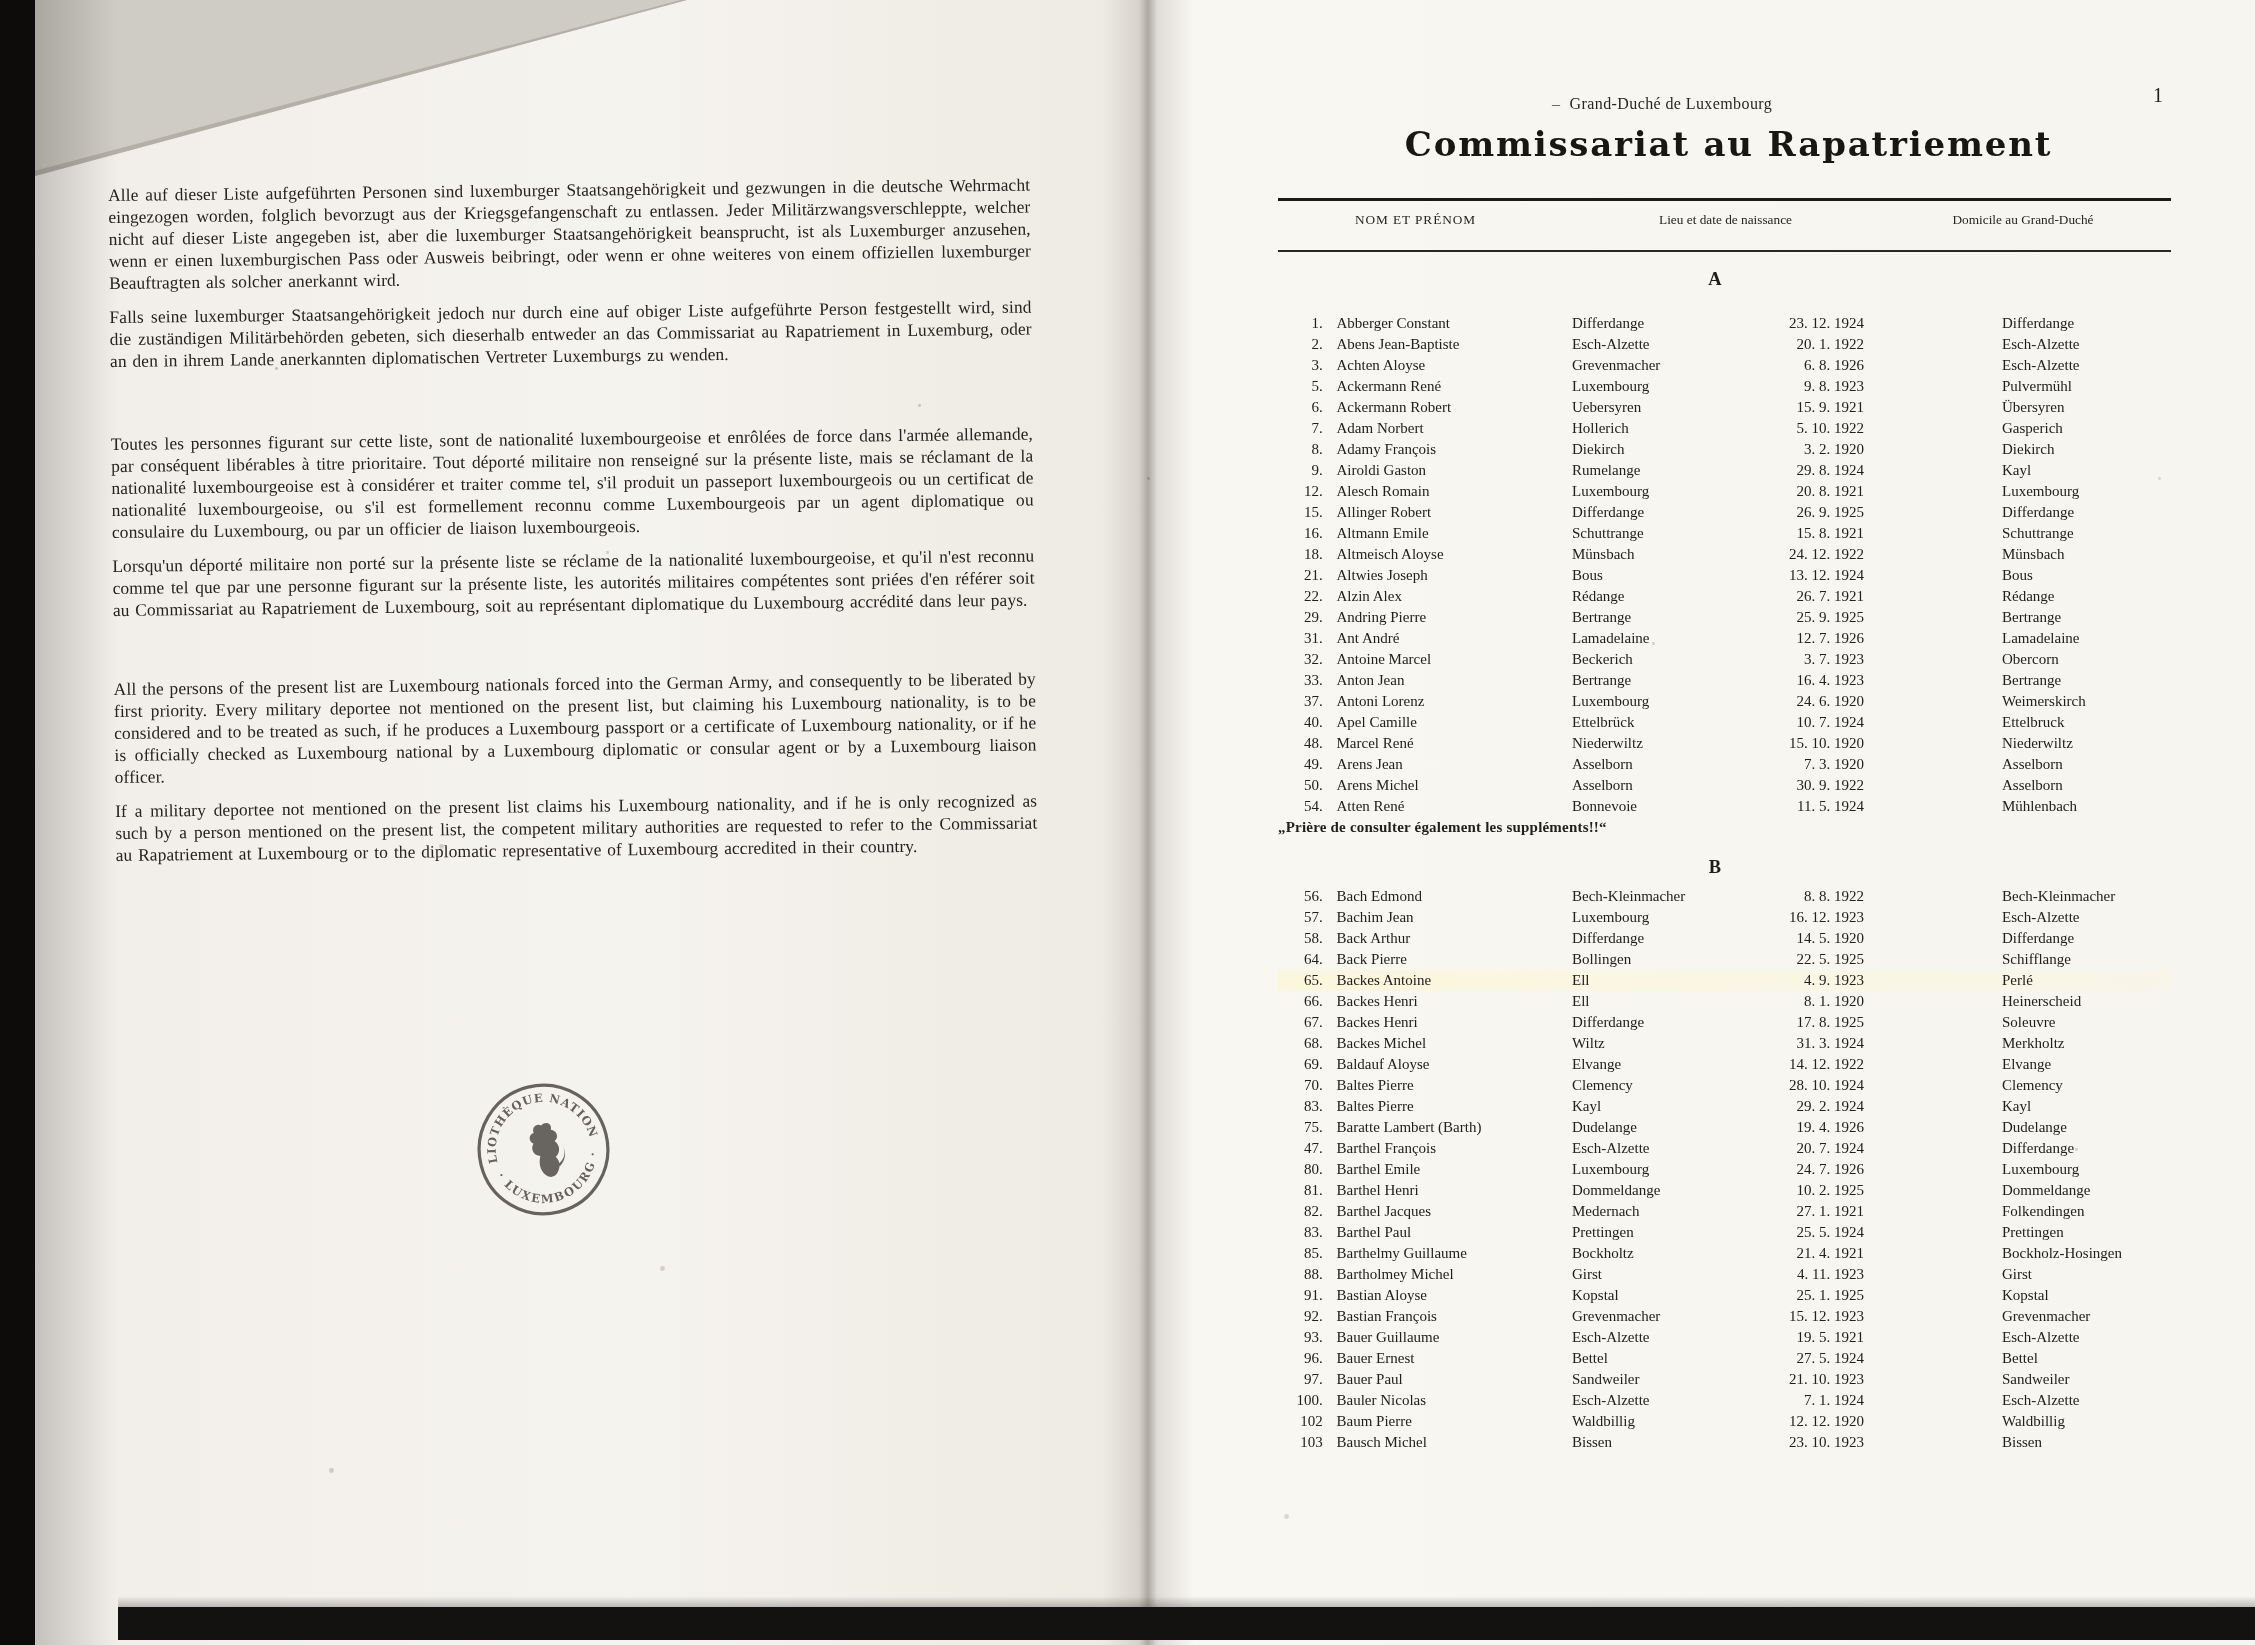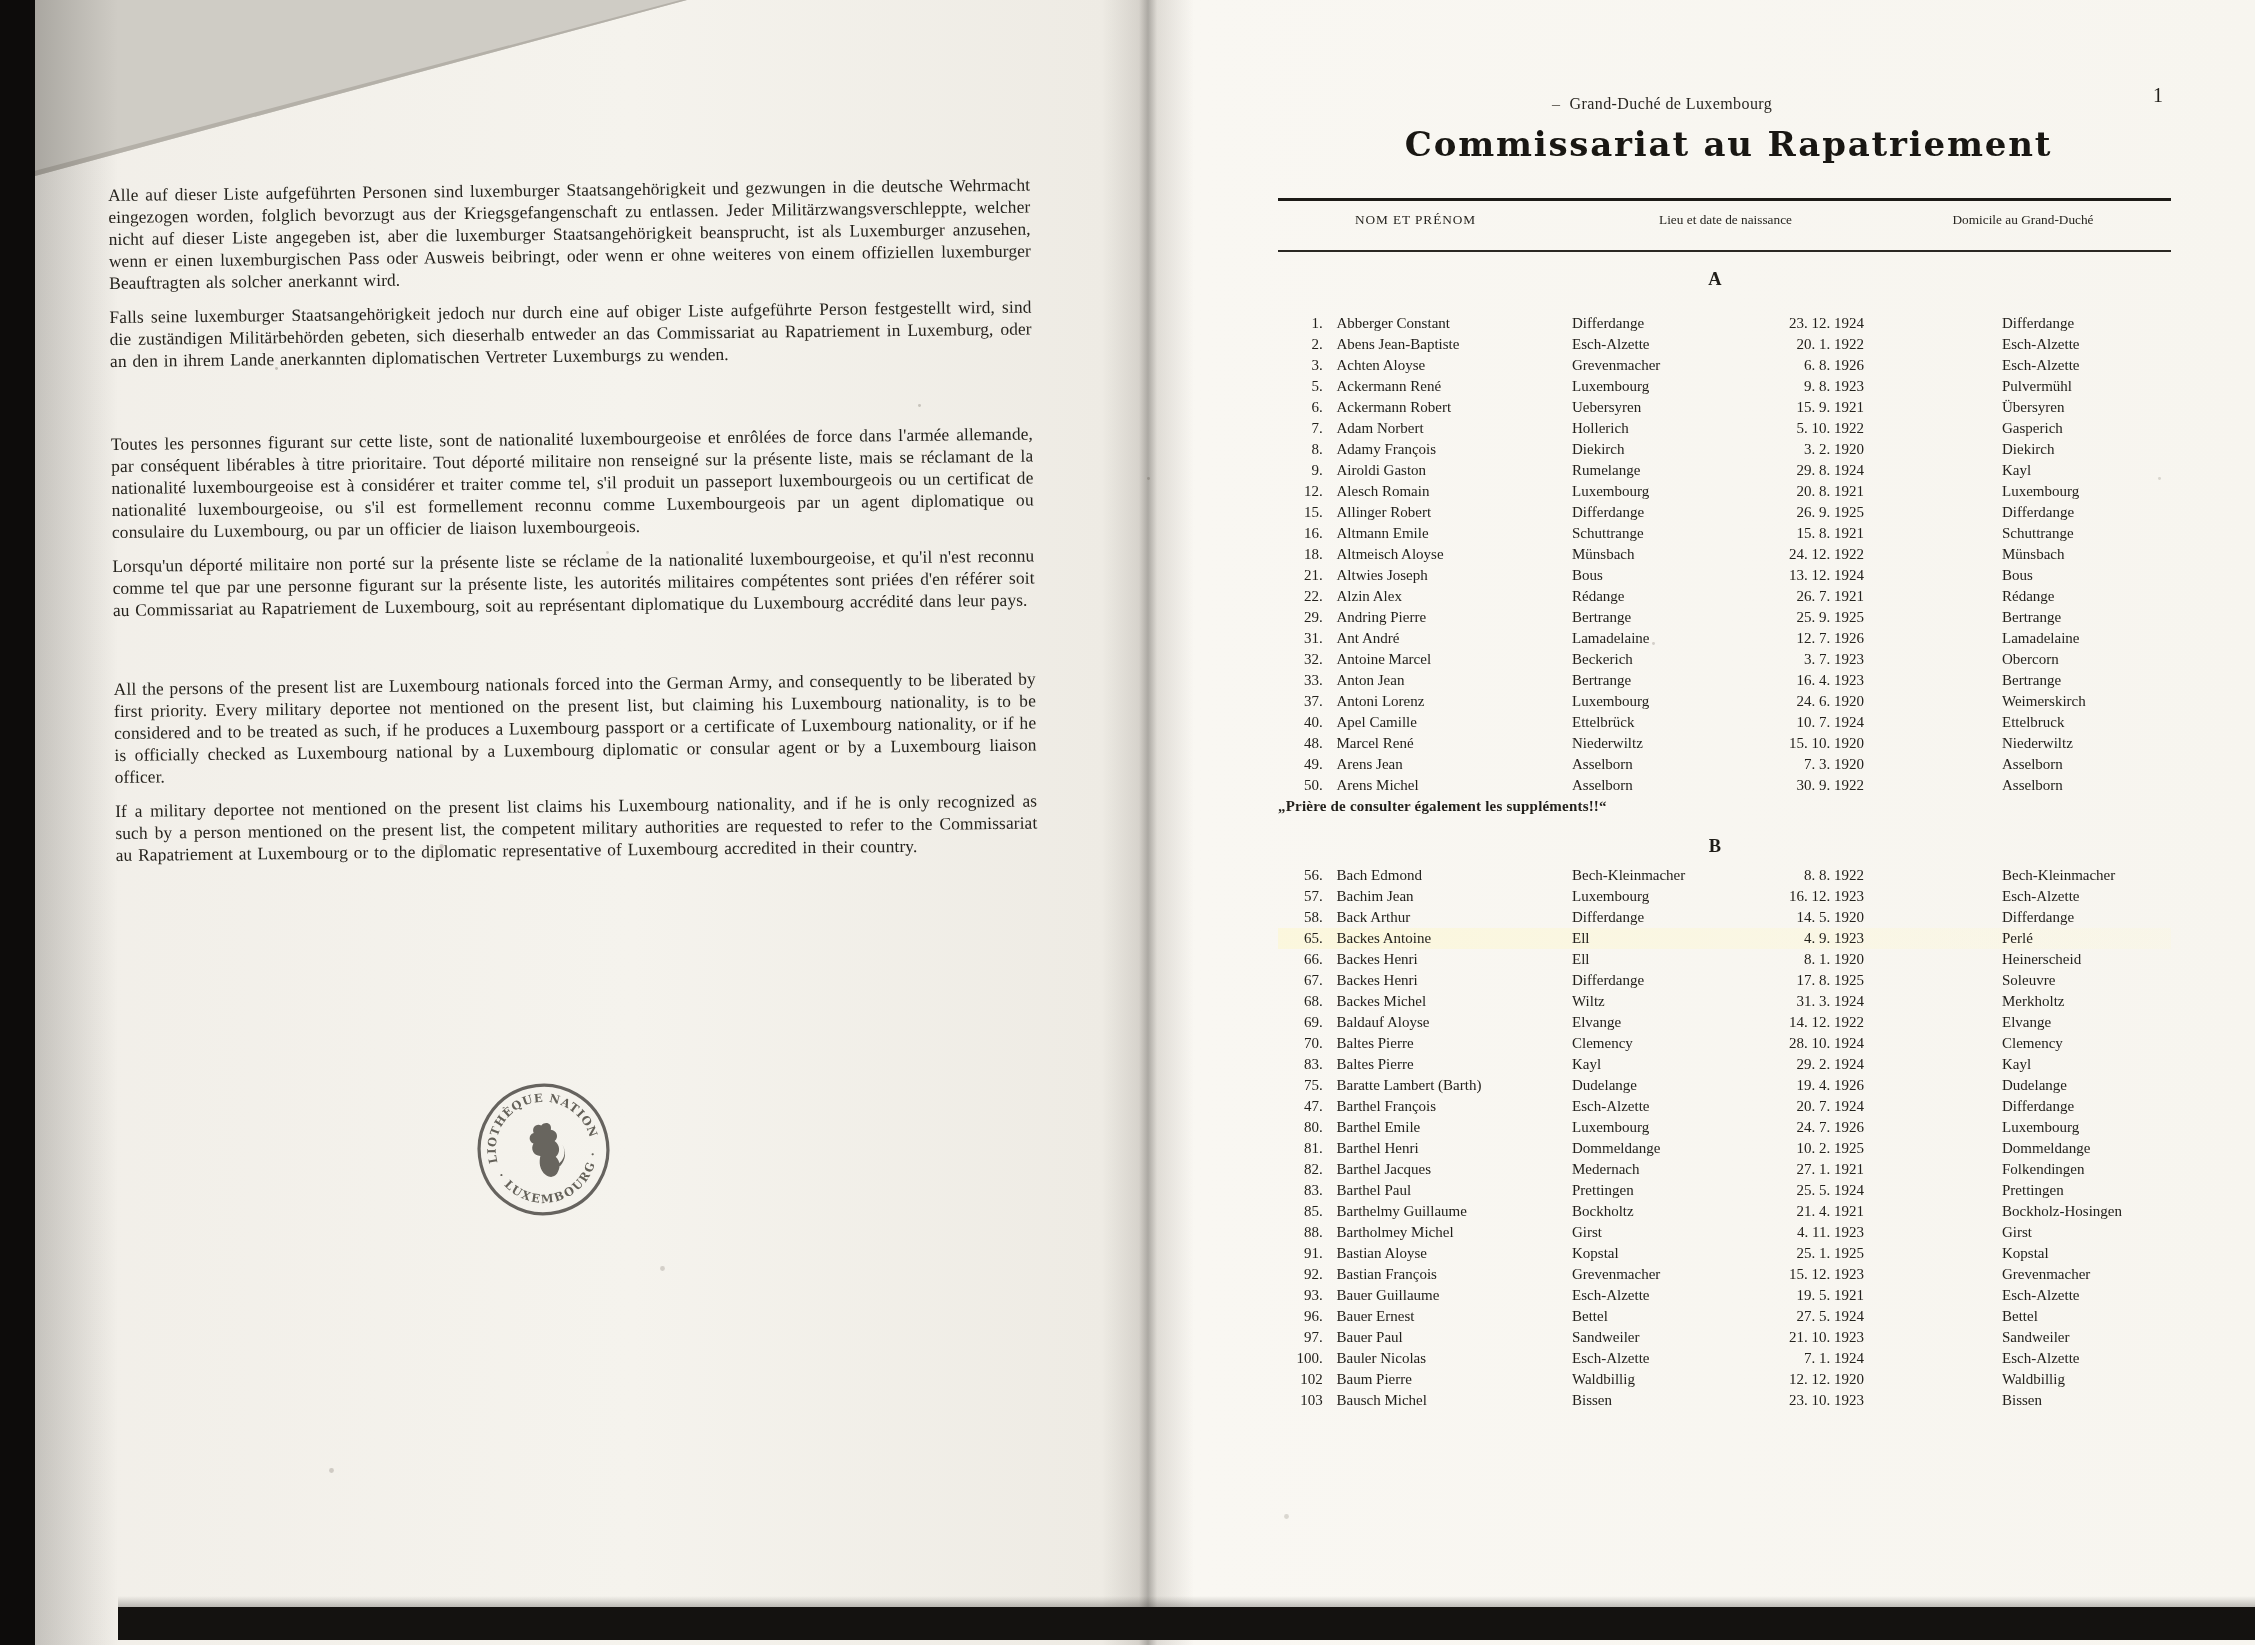--- a/index.html
+++ b/index.html
@@ -313,20 +313,27 @@
         </div>
 
         <div class="row">
           <span class="c-num">50.</span>
           <span class="c-name">Arens Michel</span>
           <span class="c-birthplace">Asselborn</span>
           <span class="c-birthdate">30. 9. 1922</span>
           <span class="c-domicile">Asselborn</span>
         </div>
 
+        <div class="row">
+          <span class="c-num">54.</span>
+          <span class="c-name">Atten René</span>
+          <span class="c-birthplace">Bonnevoie</span>
+          <span class="c-birthdate">11. 5. 1924</span>
+          <span class="c-domicile">Mühlenbach</span>
+        </div>
       </div>
 
     <div class="note">„Prière de consulter également les suppléments!!“</div>
 
     <div class="section-letter b">B</div>
 
     <div>
 
         <div class="row">
           <span class="c-num">56.</span>
@@ -345,20 +352,27 @@
         </div>
 
         <div class="row">
           <span class="c-num">58.</span>
           <span class="c-name">Back Arthur</span>
           <span class="c-birthplace">Differdange</span>
           <span class="c-birthdate">14. 5. 1920</span>
           <span class="c-domicile">Differdange</span>
         </div>
 
+        <div class="row">
+          <span class="c-num">64.</span>
+          <span class="c-name">Back Pierre</span>
+          <span class="c-birthplace">Bollingen</span>
+          <span class="c-birthdate">22. 5. 1925</span>
+          <span class="c-domicile">Schifflange</span>
+        </div>
 
         <div class="row hl">
           <span class="c-num">65.</span>
           <span class="c-name">Backes Antoine</span>
           <span class="c-birthplace">Ell</span>
           <span class="c-birthdate">4. 9. 1923</span>
           <span class="c-domicile">Perlé</span>
         </div>
 
         <div class="row">

